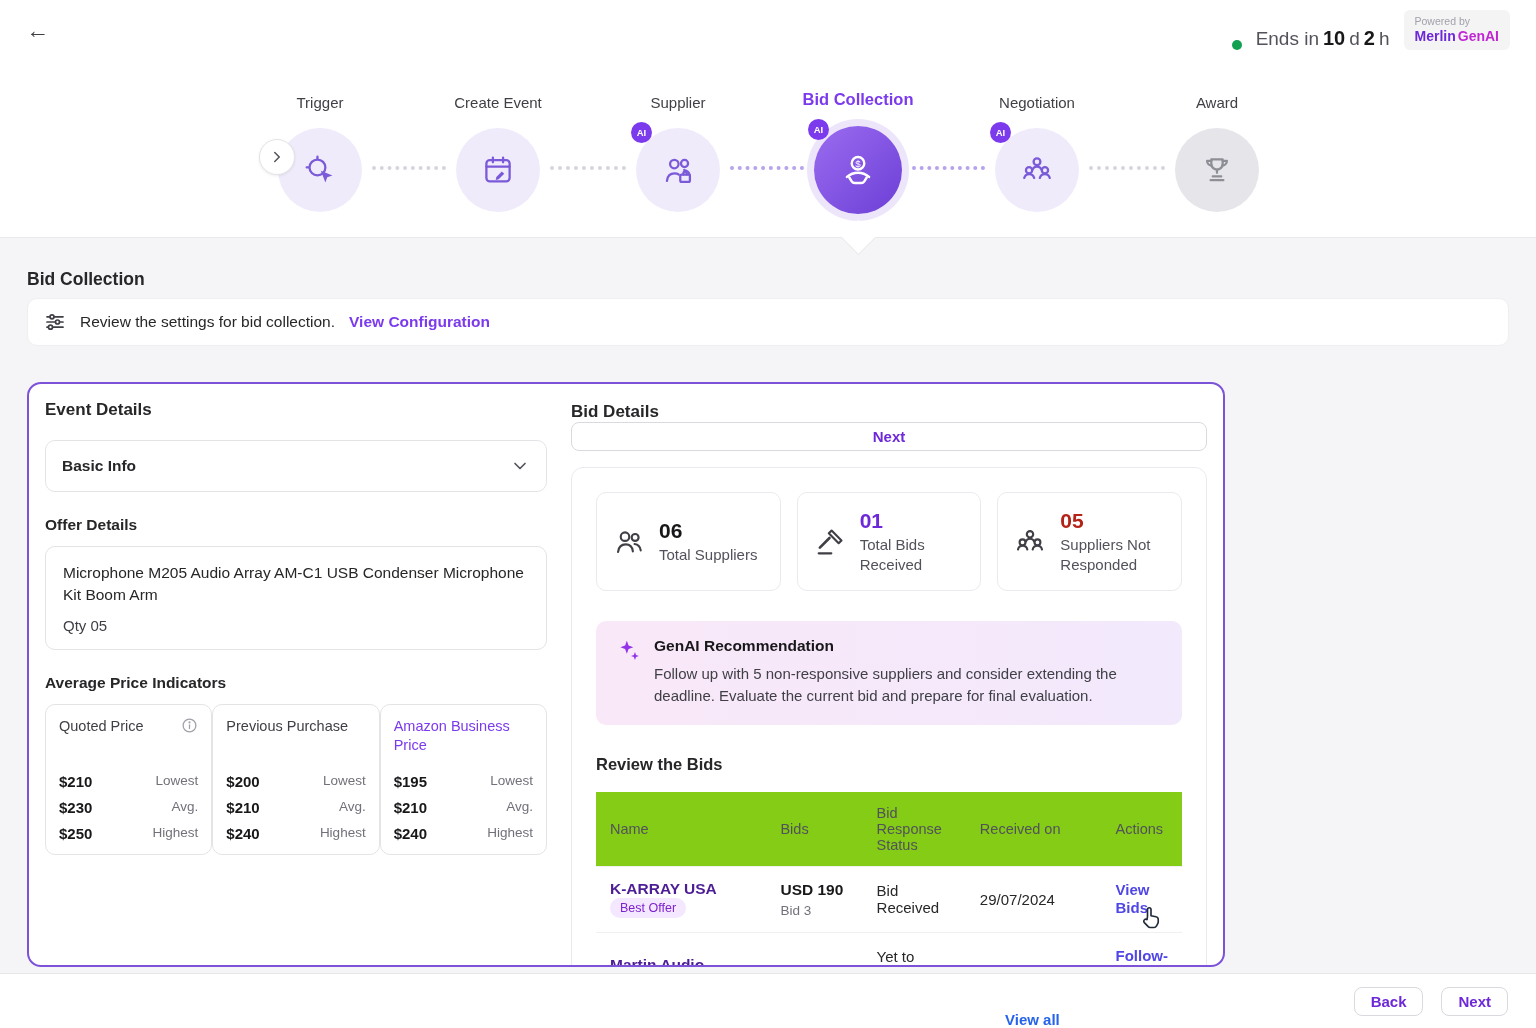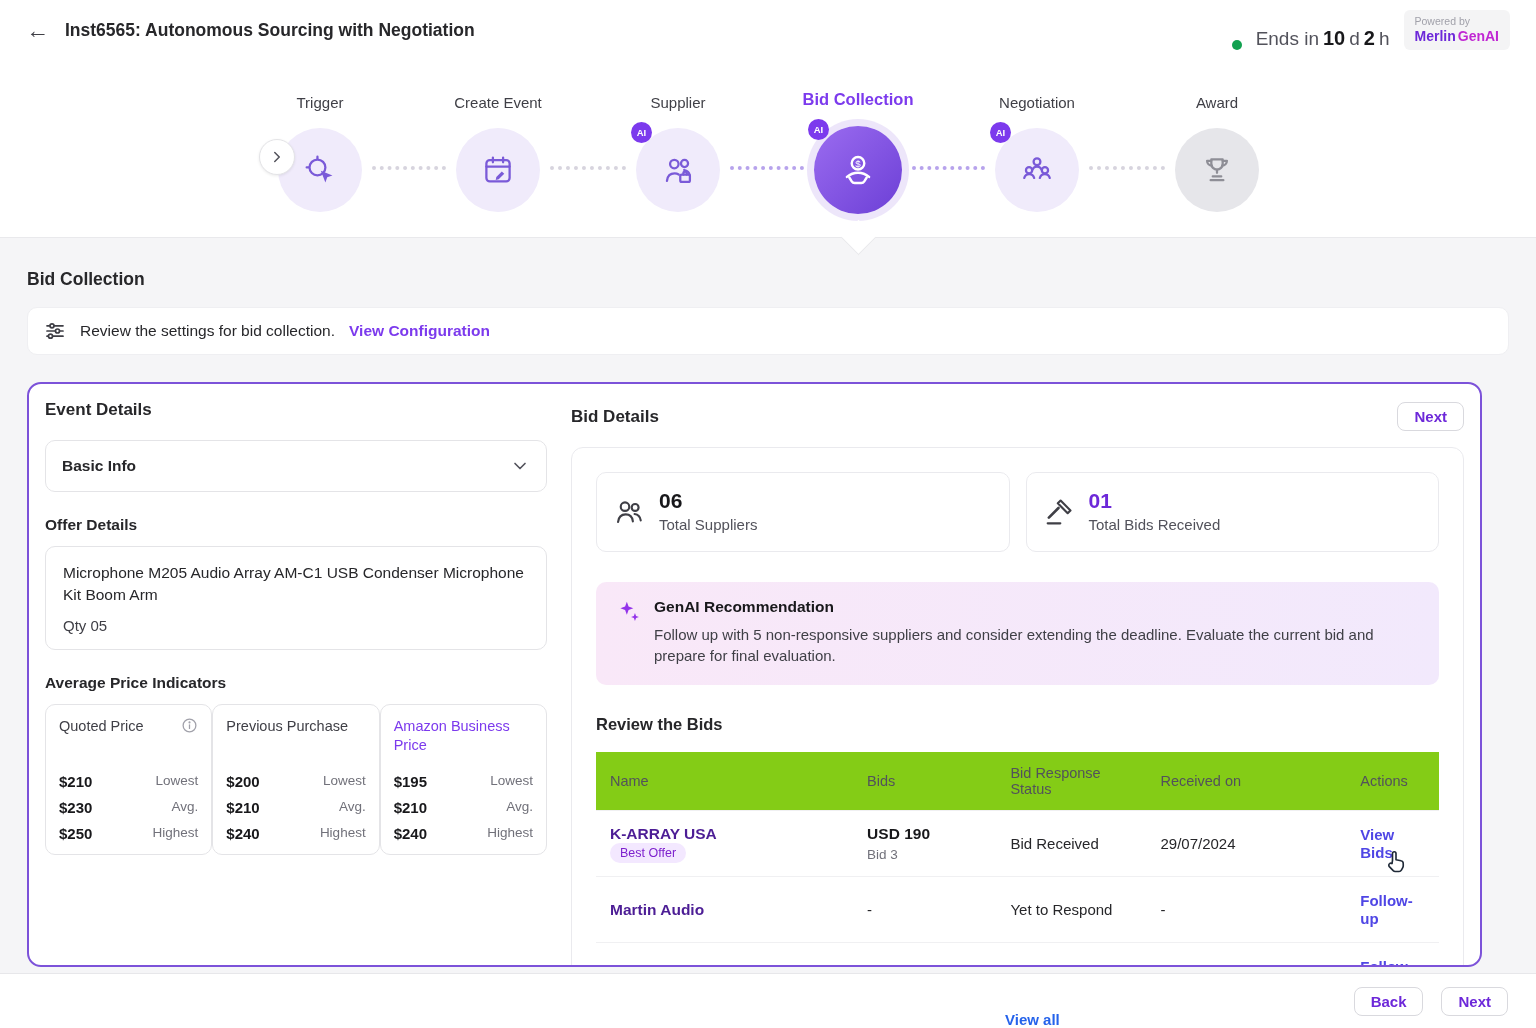--- a/index.html
+++ b/index.html
@@ -39,27 +39,27 @@
   .conn{position:absolute;top:106px;border-top:4px dotted #D7D4DE;}
   .conn.purple{border-top-color:#B7A3EC;}
   .collapse-chip{position:absolute;left:259px;top:79px;width:36px;height:36px;border-radius:50%;background:#fff;
                  border:1px solid #E4E4E7;box-shadow:0 1px 3px rgba(0,0,0,.08);display:flex;align-items:center;
                  justify-content:center;color:#52525B;z-index:4;cursor:pointer;}
   .caret{position:absolute;left:846px;bottom:-13px;width:25px;height:25px;background:#fff;border-right:1px solid #E9E9EC;
          border-bottom:1px solid #E9E9EC;transform:rotate(45deg);z-index:5;}
 
   
   .section-title{position:absolute;left:27px;top:269px;font-size:17.5px;font-weight:700;}
-  .info-bar{position:absolute;left:27px;top:307px;width:1482px;height:48px;background:#fff;border:1px solid #EFEFF2;
+  .info-bar{position:absolute;left:27px;top:298px;width:1482px;height:48px;background:#fff;border:1px solid #EFEFF2;
             border-radius:10px;display:flex;align-items:center;gap:14px;padding:0 16px;}
   .info-text{font-size:15.5px;color:#27272A;}
   .info-link{font-size:15.5px;font-weight:700;color:#7C3AED;cursor:pointer;}
 
   
-  .main-card{position:absolute;left:27px;top:382px;width:1455px;height:585px;background:#fff;border:2px solid #7C52D9;
+  .main-card{position:absolute;left:27px;top:382px;width:1198px;height:585px;background:#fff;border:2px solid #7C52D9;
              border-radius:14px;overflow:hidden;}
   .left-col{position:absolute;left:16px;top:16px;width:502px;}
   .h3{font-size:17px;font-weight:700;color:#27272A;}
   .basic-box{margin-top:20px;height:52px;border:1px solid #E4E4E7;border-radius:10px;display:flex;align-items:center;
              justify-content:space-between;padding:0 16px;cursor:pointer;}
   .basic-label{font-size:15.5px;font-weight:700;}
   .sub-label{margin-top:24px;font-size:15.5px;font-weight:700;}
   .item-card{margin-top:12px;border:1px solid #E4E4E7;border-radius:10px;padding:15px 17px;}
   .item-name{font-size:15.5px;line-height:1.42;color:#27272A;}
   .item-qty{margin-top:11px;font-size:15px;color:#3F3F46;}
@@ -67,21 +67,21 @@
   .price-card{flex:1;border:1px solid #E4E4E7;border-radius:10px;padding:12px 13px;}
   .pc-head{display:flex;justify-content:space-between;min-height:47px;}
   .pc-title{font-size:14.5px;color:#3F3F46;line-height:1.3;}
   .pc-title.link{color:#7C3AED;cursor:pointer;}
   .pc-row{display:flex;justify-content:space-between;align-items:flex-start;margin-top:9px;}
   .pc-price{font-size:15px;font-weight:700;color:#18181B;}
   .pc-label{font-size:13.5px;color:#71717A;}
 
   
   .right-col{position:absolute;left:542px;top:18px;right:16px;}
-  .bd-head{display:flex;align-items:center;justify-content:space-between;}
+  .bd-head{display:flex;justify-content:space-between;flex-direction:column;}
   .btn{background:#fff;border:1px solid #D9D9DE;border-radius:8px;color:#6D28D9;font-weight:700;font-size:15px;
        padding:5px 16px;cursor:pointer;font-family:inherit;}
   .bd-box{margin-top:16px;border:1px solid #EAEAEE;border-radius:12px;padding:24px;}
   .stats{display:flex;gap:16px;}
   .stat{flex:1;border:1px solid #EAEAEE;border-radius:10px;padding:16px;display:flex;align-items:center;gap:14px;}
   .stat svg{stroke:#3F3F46;fill:none;stroke-width:1.6;stroke-linecap:round;stroke-linejoin:round;flex:none;}
   .stat-val{font-size:21px;font-weight:700;color:#18181B;}
   .stat-val.purple{color:#6D28D9;}
   .stat-val.red{color:#B42318;}
   .stat-label{font-size:15px;color:#52525B;margin-top:2px;line-height:1.3;}
@@ -107,21 +107,20 @@
   .footer{position:absolute;left:0;right:0;bottom:0;height:55px;background:#fff;border-top:1px solid #E7E7EA;
           display:flex;align-items:center;justify-content:flex-end;gap:18px;padding-right:28px;z-index:10;}
   .view-all{position:absolute;left:1005px;top:1011px;font-size:15px;font-weight:600;color:#2563EB;z-index:11;cursor:pointer;}
 </style>
 </head>
 <body>
 
 <div class="topbar">
   <div class="appbar">
     <span class="back">←</span>
-    <span class="title">Inst6565: Autonomous Sourcing with Negotiation</span>
     <div class="appbar-right">
       <span class="dot"></span>
       <span class="ends">
         <span>Ends in</span>
         <b>10</b>
           <span>d</span>
         <b>2</b>
           <span>h</span>
       </span>
       <div class="pbadge">
@@ -344,20 +343,34 @@
         </div>
         <div class="stat">
           <svg width="32" height="32" viewBox="0 0 24 24">
             <path d="M13.2 3.4l7.4 7.4-2.1 2.1-7.4-7.4z"></path>
             <path d="M11.6 9L4.4 16.2" stroke-width="2"></path>
             <path d="M3.5 20.5h9.5"></path>
           </svg>
           <div>
             <div class="stat-val purple">01</div>
             <div class="stat-label">Total Bids Received</div>
+          </div>
+        </div>
+        <div class="stat">
+          <svg width="32" height="32" viewBox="0 0 24 24">
+            <circle cx="12" cy="6.2" r="2.4"></circle>
+            <path d="M8.8 11.8a3.4 3.4 0 016.4 0"></path>
+            <circle cx="6.4" cy="12.2" r="2.2"></circle>
+            <path d="M3 17.6a3.6 3.6 0 017 0"></path>
+            <circle cx="17.6" cy="12.2" r="2.2"></circle>
+            <path d="M14 17.6a3.6 3.6 0 017 0"></path>
+          </svg>
+          <div>
+            <div class="stat-val red">05</div>
+            <div class="stat-label">Suppliers Not Responded</div>
           </div>
         </div>
       </div>
 
       <div class="genai">
         <svg class="genai-spark" width="26" height="26" viewBox="0 0 24 24" fill="#9333EA">
           <path d="M10 2.5l1.6 4.4 4.4 1.6-4.4 1.6L10 14.5 8.4 10.1 4 8.5l4.4-1.6z"></path>
           <path d="M17.5 13l1 2.6 2.6 1-2.6 1-1 2.6-1-2.6-2.6-1 2.6-1z"></path>
         </svg>
         <div class="genai-title">GenAI Recommendation</div>

